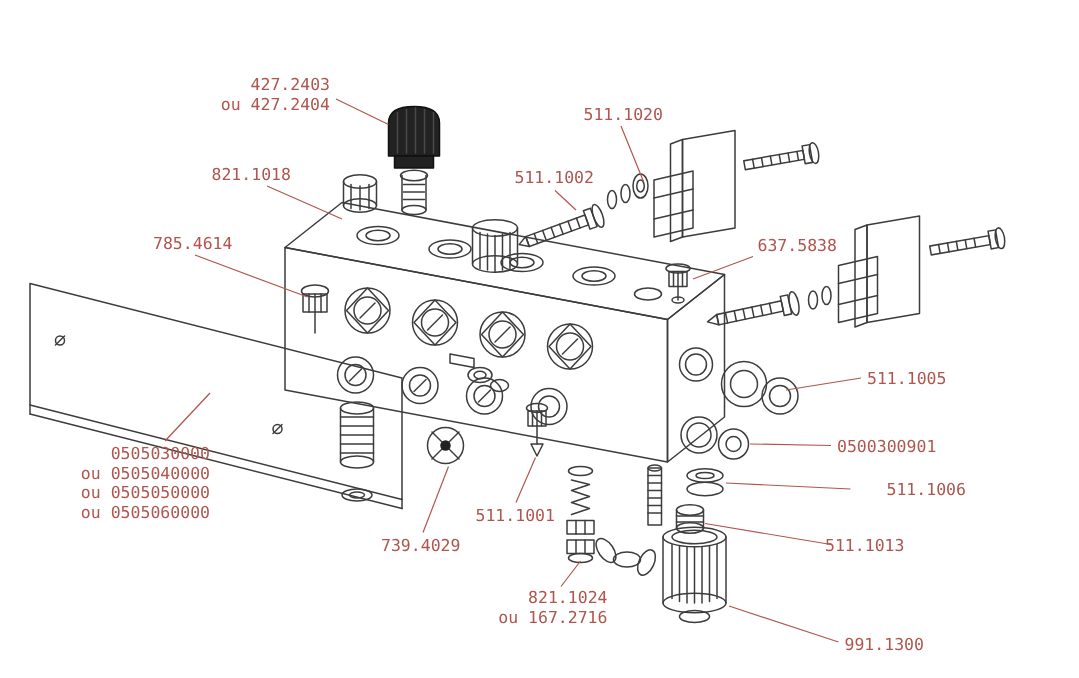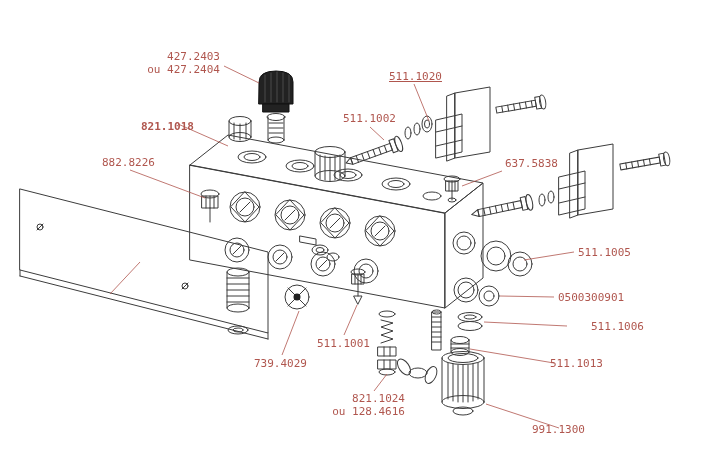--- a/index.html
+++ b/index.html
@@ -338,28 +338,32 @@
       <line x1="344" y1="335" x2="357" y2="305"></line>
       <line x1="282" y1="355" x2="299" y2="311"></line>
       <line x1="554" y1="363" x2="470" y2="349"></line>
       <line x1="374" y1="391" x2="387" y2="374"></line>
       <line x1="559" y1="428" x2="486" y2="404"></line>
     </g>
   </svg>
 
   <div class="label r" style="left:128px; top:50px;  width:92px;">427.2403
 ou 427.2404</div>
-  <div class="label" style="left:389px; top:70px;text-decoration:underline;">511.1020</div>
-  <div class="label" style="left:141px; top:120px;font-weight:bold;">821.1018</div>
+  <div class="label" style="left:389px; top:70px;">511.1020</div>
+  <div class="label" style="left:141px; top:110px;">821.1018</div>
   <div class="label" style="left:343px; top:112px;">511.1002</div>
-  <div class="label" style="left:102px; top:156px;">882.8226</div>
+  <div class="label" style="left:102px; top:156px;">785.4614</div>
   <div class="label" style="left:505px; top:157px;">637.5838</div>
   <div class="label" style="left:578px; top:246px;">511.1005</div>
+  <div class="label r" style="left:44px;  top:296px; width:96px;">0505030000
+ou 0505040000
+ou 0505050000
+ou 0505060000</div>
   <div class="label" style="left:558px; top:291px;">0500300901</div>
   <div class="label" style="left:571px; top:320px;margin-left:20px;">511.1006</div>
   <div class="label" style="left:317px; top:337px;">511.1001</div>
   <div class="label" style="left:254px; top:357px;">739.4029</div>
   <div class="label" style="left:550px; top:357px;">511.1013</div>
   <div class="label r" style="left:327px; top:392px; width:78px;">821.1024
-ou 128.4616</div>
-  <div class="label" style="left:532px; top:423px;text-align:right;">991.1300</div>
+ou 167.2716</div>
+  <div class="label" style="left:563px; top:423px;text-align:right;">991.1300</div>
 
 </div>
 
 </body></html>

